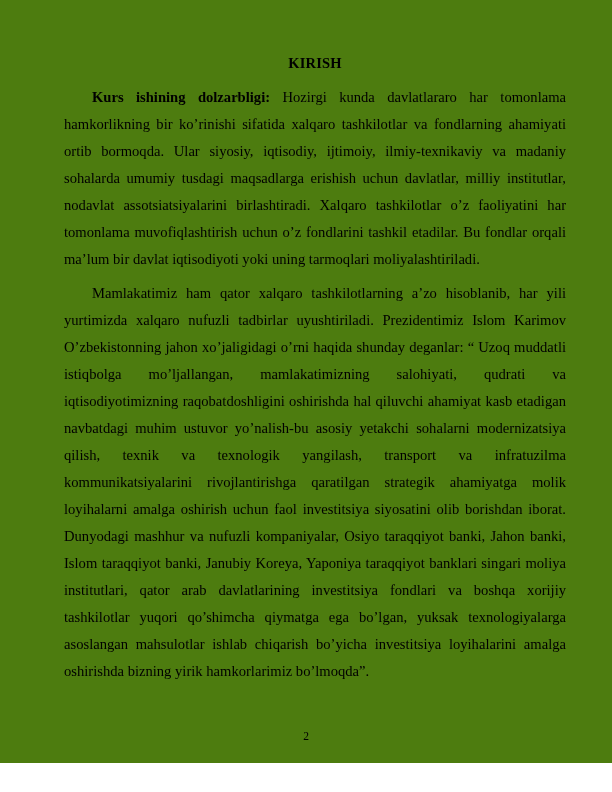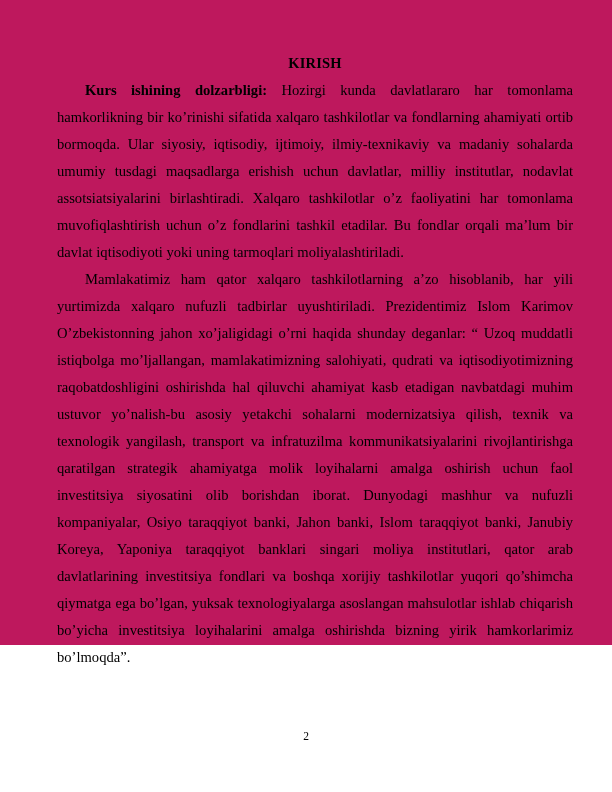--- a/index.html
+++ b/index.html
@@ -14,22 +14,22 @@
     font-family: "Liberation Serif", "DejaVu Serif", serif;
     color: #000000;
     overflow: hidden;
   }
 
   .page {
     position: absolute;
     left: 0;
     top: 0;
     width: 612px;
-    height: 645px;
-    background: #be185d;
+    height: 763px;
+    background: #4d7c0f;
   }
 
   .content {
     position: absolute;
     left: 57px;
     top: 50px;
     width: 516px;
   }
 
   .doc-title {
@@ -40,21 +40,21 @@
     line-height: 27px;
     margin: 0 0 0 0;
   }
 
   .body-para {
     font-size: 14.6px;
     line-height: 27px;
     text-align: justify;
     text-justify: inter-word;
     text-indent: 28px;
-    margin: 0;
+    margin: 7px;
     hyphens: none;
     -webkit-hyphens: none;
   }
 
   .run-bold {
     font-weight: bold;
   }
 
   .page-number {
     position: absolute;

